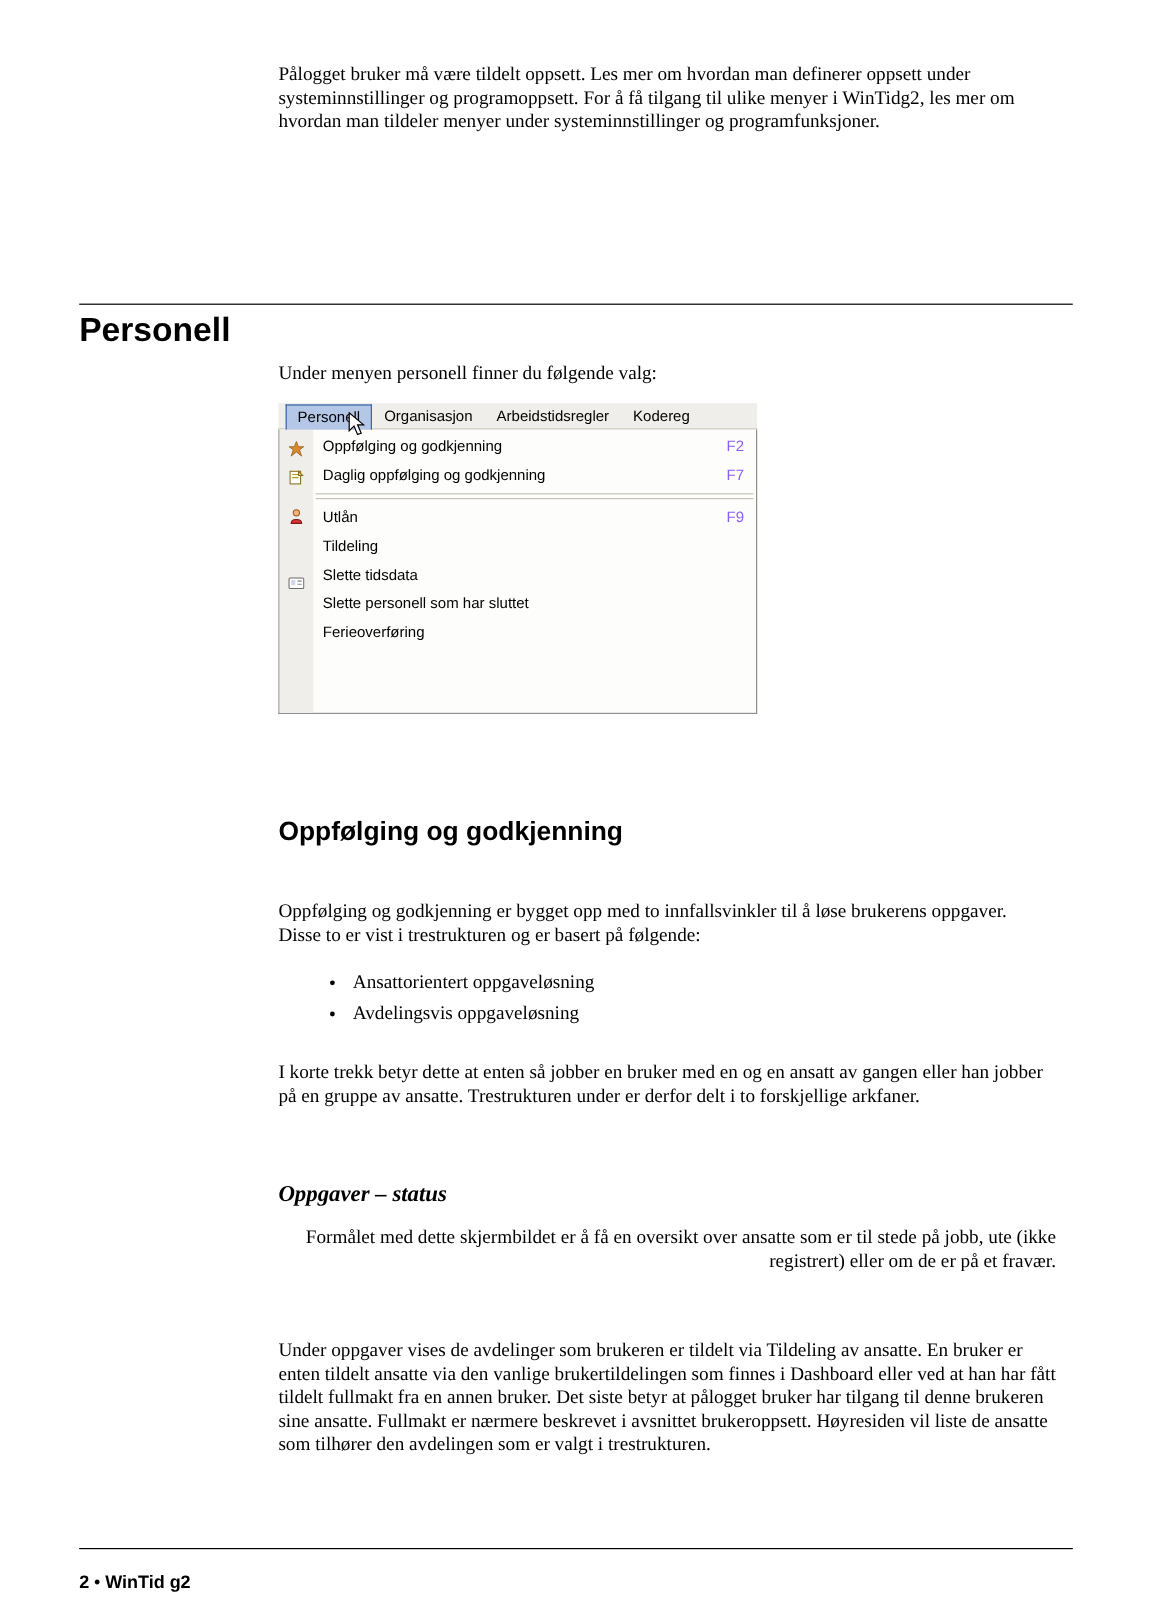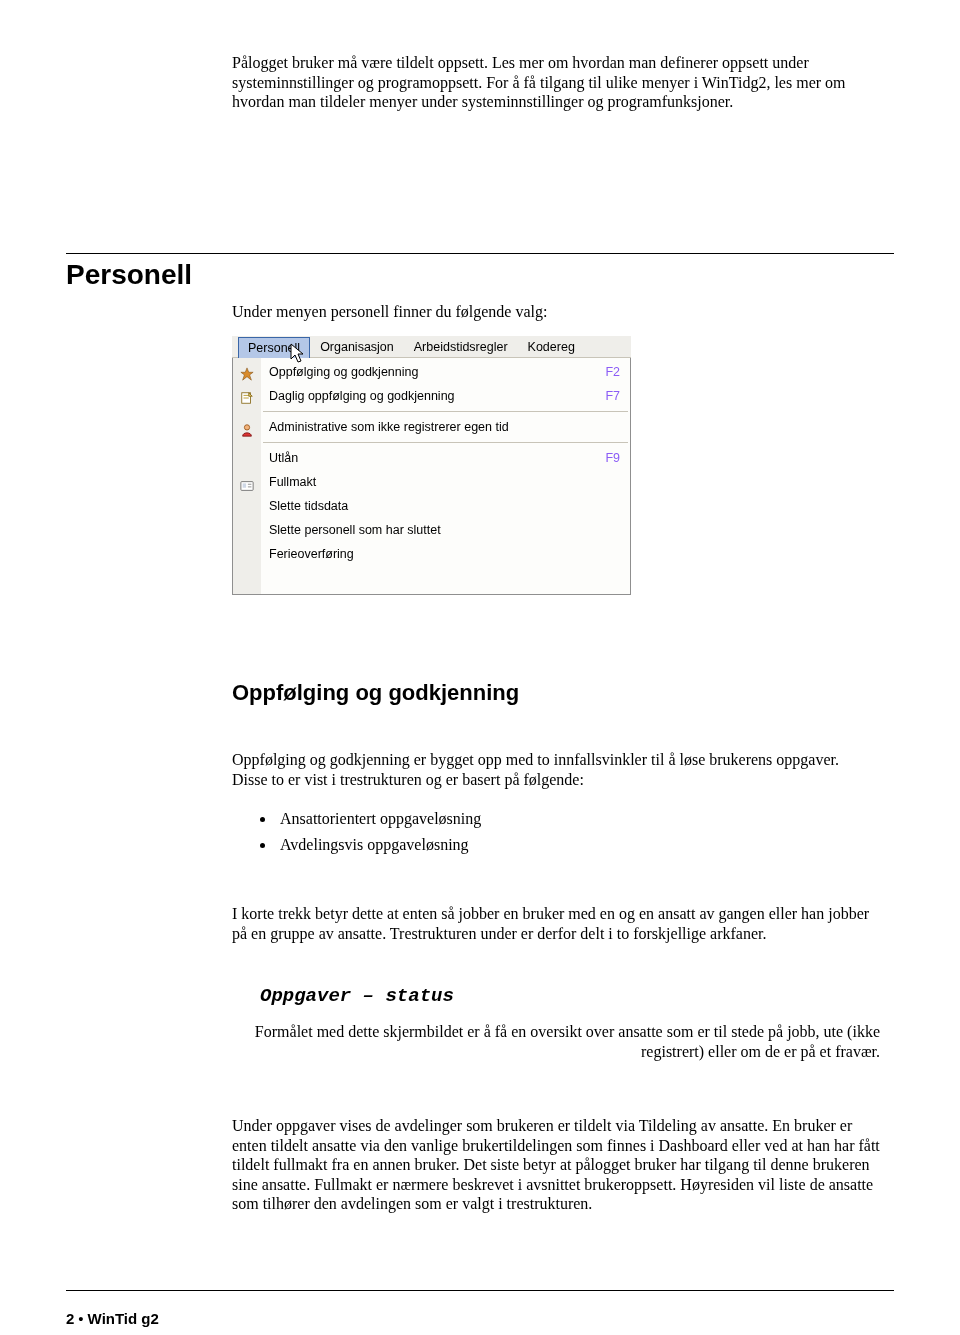--- a/index.html
+++ b/index.html
@@ -141,38 +141,37 @@
     font-size: 16px;
     line-height: 1.22;
   }
   .bullets {
     position: absolute;
     left: 258px;
     top: 810px;
     width: 610px;
     font-size: 16px;
   }
-  .bullets li { margin-bottom: 8px; list-style: disc; margin-left: 18px; padding-left: 4px;}
+  .bullets li { margin-bottom: 8px; list-style: disc; margin-left: 32px; padding-left: 4px;}
   .para-b {
     position: absolute;
     left: 232px;
-    top: 904px;
+    top: 884px;
     width: 640px;
     font-size: 16px;
     line-height: 1.22;
   }
   .h3 {
     position: absolute;
     left: 232px;
     top: 985px;
-    font-family: Liberation Mono, monospace;
+    font-family: Liberation Serif, serif;
     font-weight: bold;
     font-style: italic;
     font-size: 19px;
-    margin-left: 28px;
   }
   .para-c {
     position: absolute;
     left: 232px;
     top: 1022px;
     width: 648px;
     font-size: 16px;
     line-height: 1.22;
     text-align: right;
   }
@@ -272,31 +271,27 @@
     <div class="menu-body">
       <div class="menu-row">
         <span class="lbl">Oppfølging og godkjenning</span>
         <span class="shortcut">F2</span>
       </div>
       <div class="menu-row">
         <span class="lbl">Daglig oppfølging og godkjenning</span>
         <span class="shortcut">F7</span>
       </div>
       <div class="menu-sep"></div>
-      <div class="menu-row">
-        <span class="lbl">Administrative som ikke registrerer egen tid</span>
-        <span class="shortcut"></span>
-      </div>
       <div class="menu-sep"></div>
       <div class="menu-row">
         <span class="lbl">Utlån</span>
         <span class="shortcut">F9</span>
       </div>
       <div class="menu-row">
-        <span class="lbl">Fullmakt</span>
+        <span class="lbl">Tildeling</span>
       </div>
       <div class="menu-row">
         <span class="lbl">Slette tidsdata</span>
       </div>
       <div class="menu-row">
         <span class="lbl">Slette personell som har sluttet</span>
       </div>
       <div class="menu-row">
         <span class="lbl">Ferieoverføring</span>
       </div>

